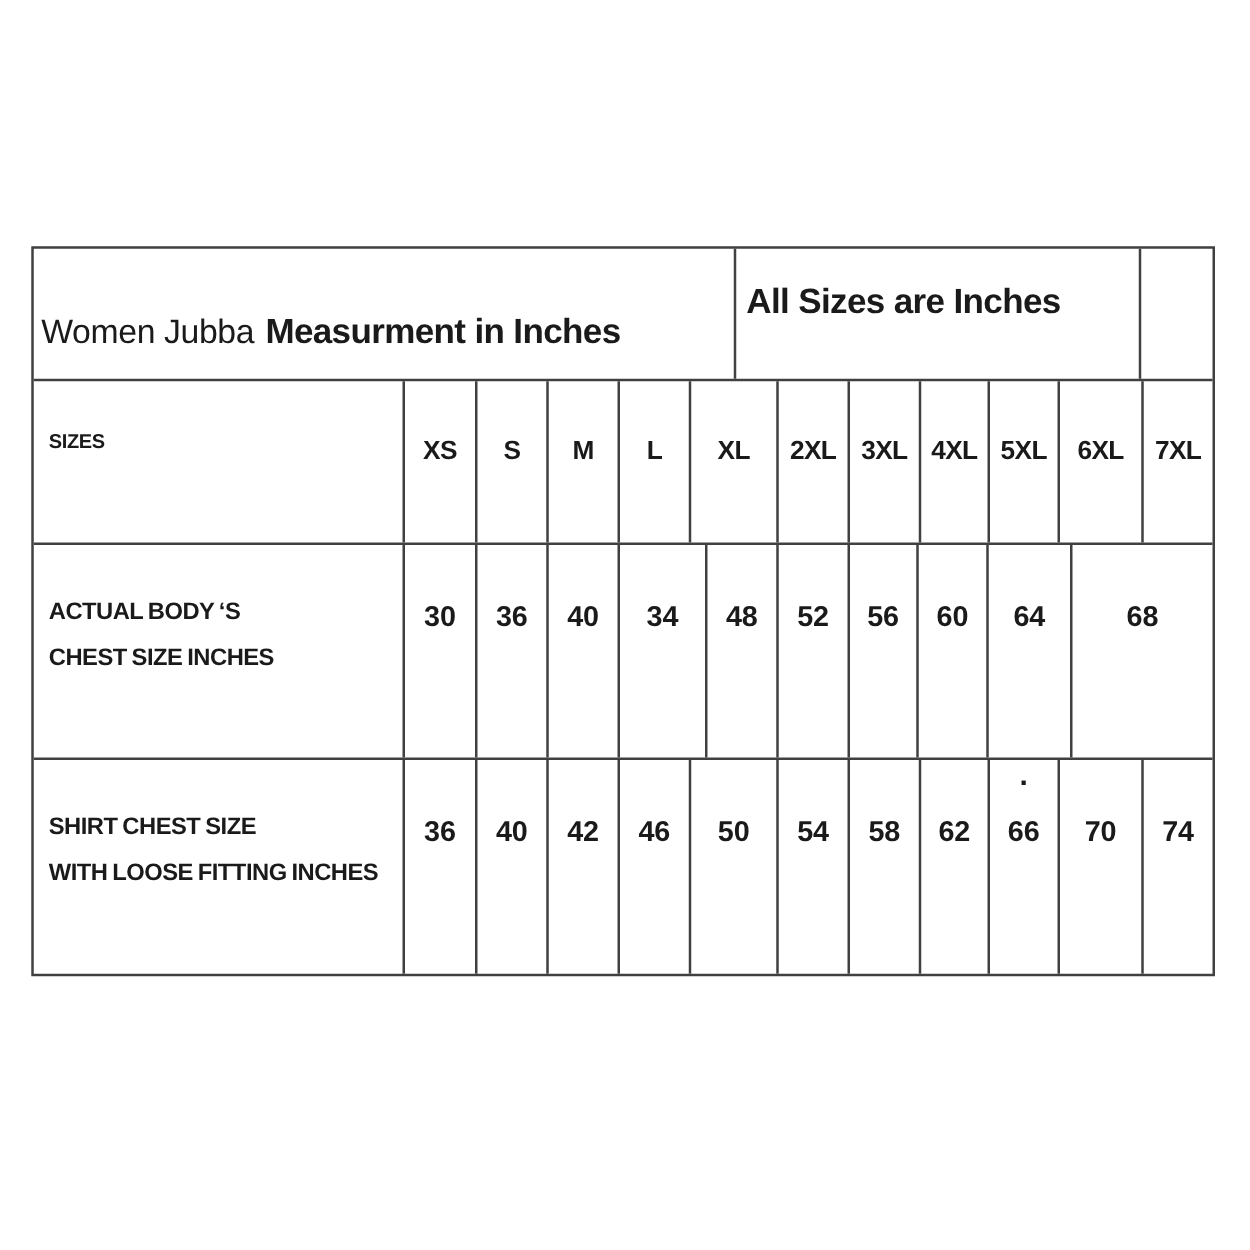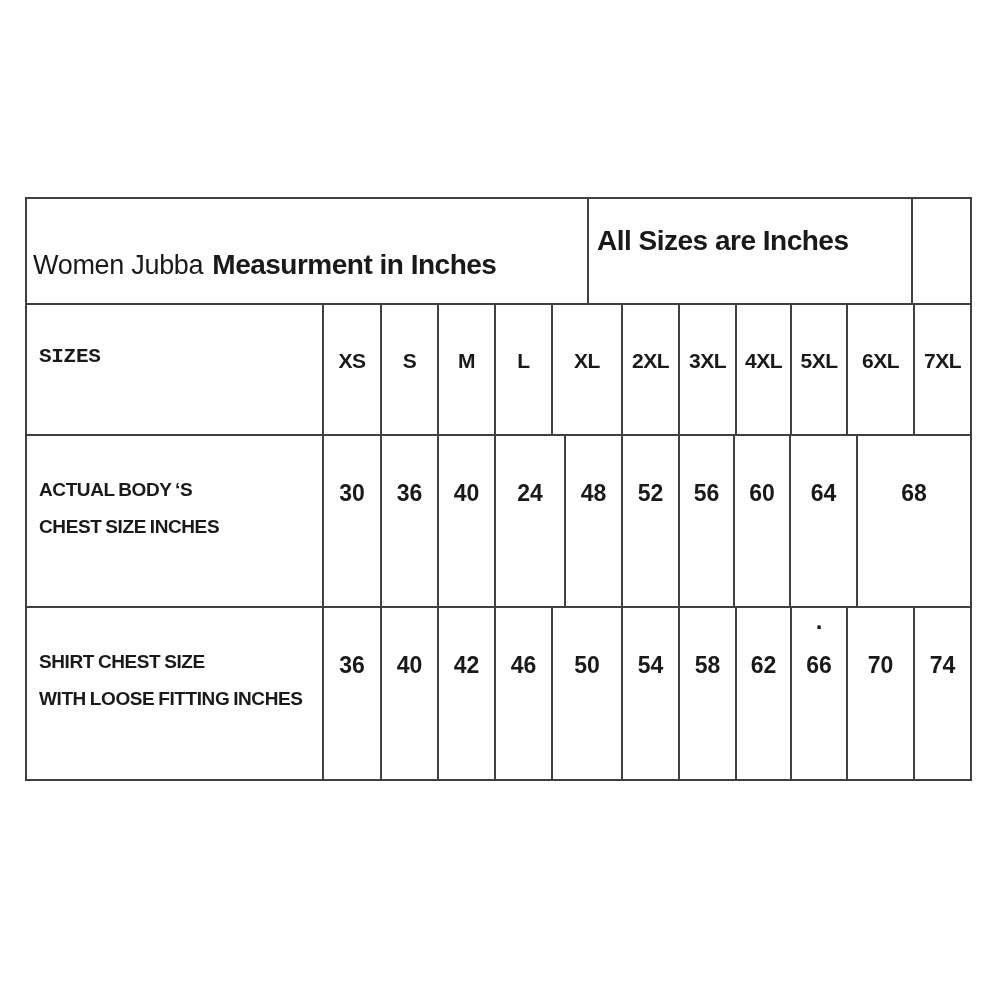--- a/index.html
+++ b/index.html
@@ -72,21 +72,21 @@
   .w-3xl{ width:57px; }
   .w-4xl{ width:55px; }
   .w-5xl{ width:56px; }
   .w-6xl{ width:67px; }
   .w-7xl{ flex:1; }
 
   
   .sizes-row{ height:131px; }
   .sizes-label{
     padding:40px 4px 0 12px;
-    font-size:21px; font-weight:700; letter-spacing:-0.3px;font-family:Liberation Mono, monospace;
+    font-size:16px; font-weight:700; letter-spacing:-0.3px;
   }
   .size-cell{
     text-align:center;
     padding-top:43px;
     font-size:21px; font-weight:700; letter-spacing:-0.5px;
     line-height:25px;
   }
 
   
   .body-row{ height:172px; }
@@ -143,21 +143,21 @@
   </div>
 
   <div class="row body-row">
     <div class="cell w-label row-label">
       <span>ACTUAL BODY ‘S</span>
       <span>CHEST SIZE INCHES</span>
     </div>
     <div class="cell w-xs value-cell">30</div>
     <div class="cell w-m value-cell">36</div>
     <div class="cell w-l value-cell">40</div>
-    <div class="cell w-xl value-cell">24</div>
+    <div class="cell w-xl value-cell">34</div>
     <div class="cell w-2xl value-cell">48</div>
     <div class="cell w-3xl value-cell">52</div>
     <div class="cell w-4xl value-cell">56</div>
     <div class="cell w-5xl value-cell">60</div>
     <div class="cell w-6xl value-cell">64</div>
     <div class="cell w-7xl value-cell">68</div>
   </div>
 
   <div class="row body-row">
     <div class="cell w-label row-label">

